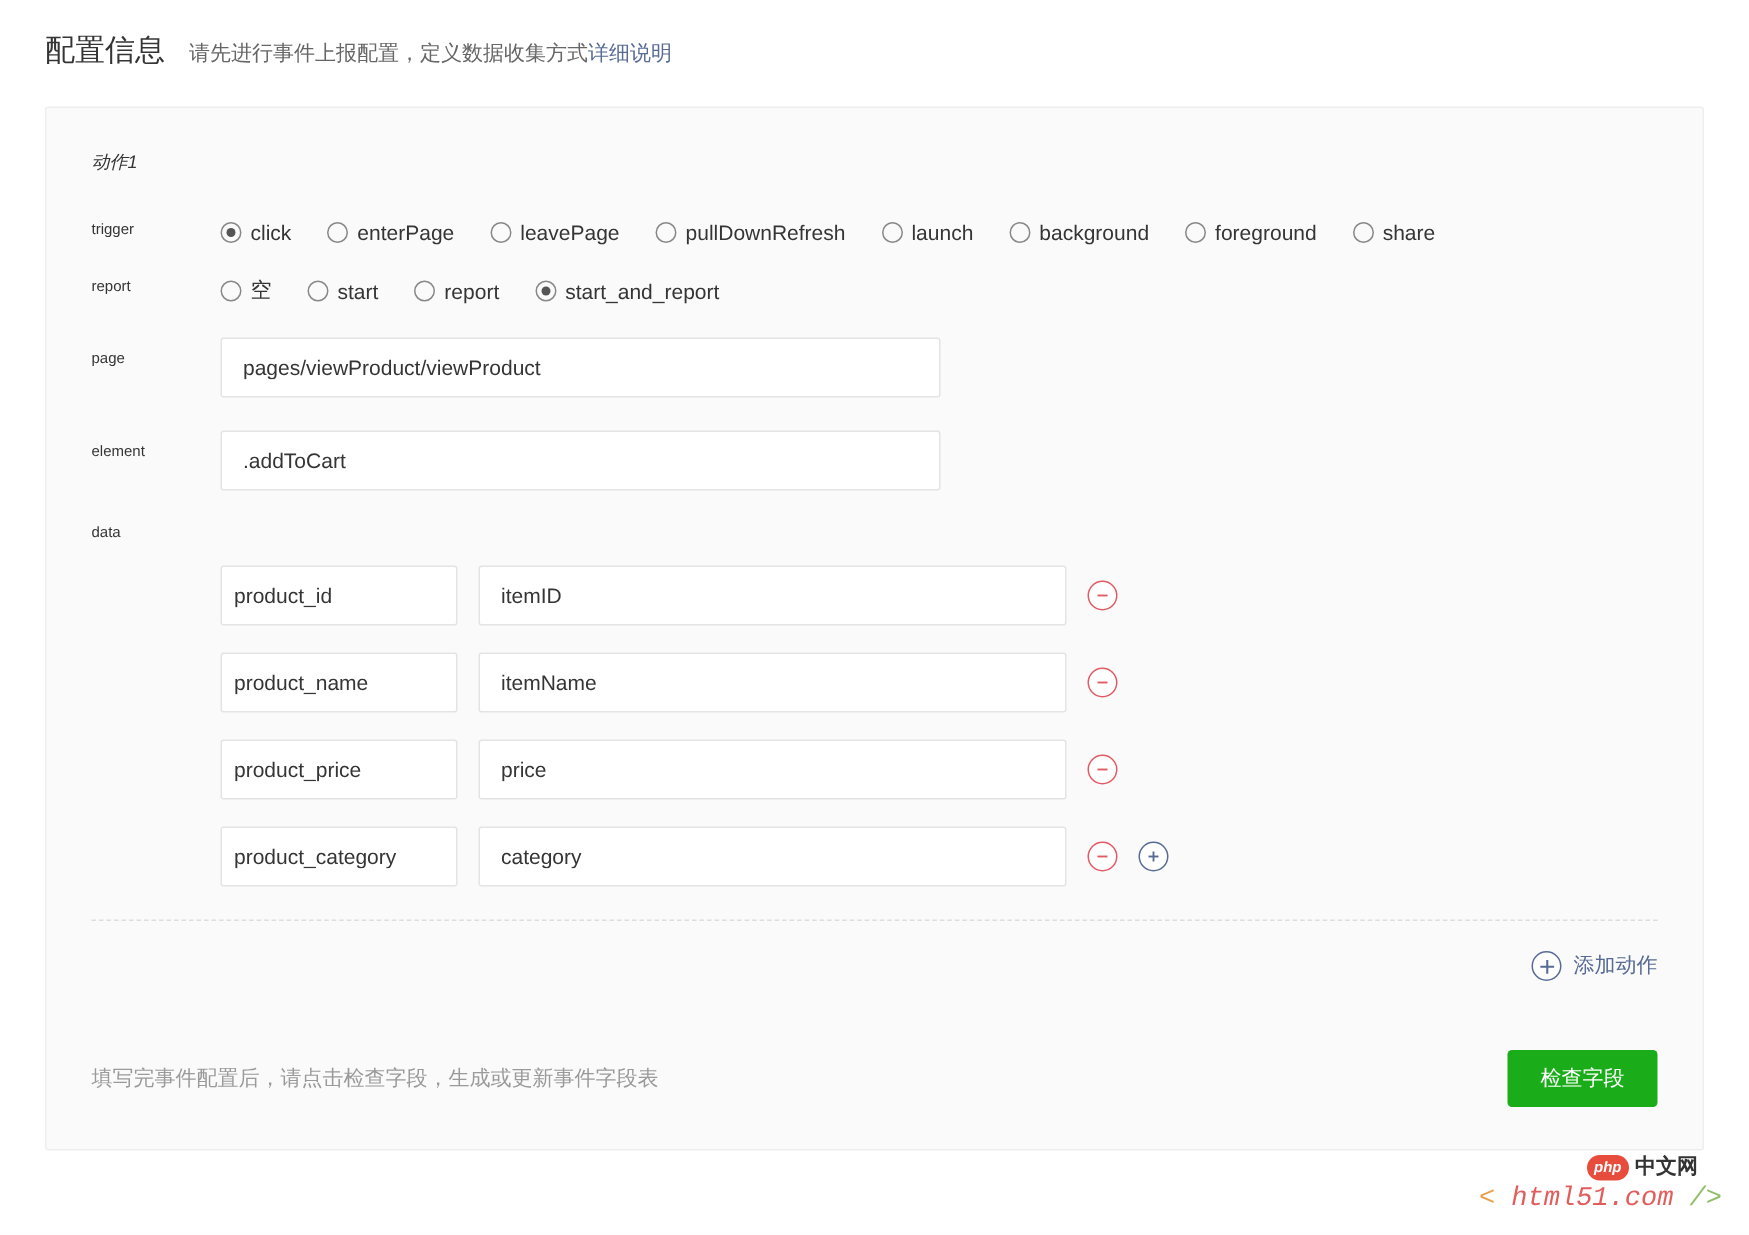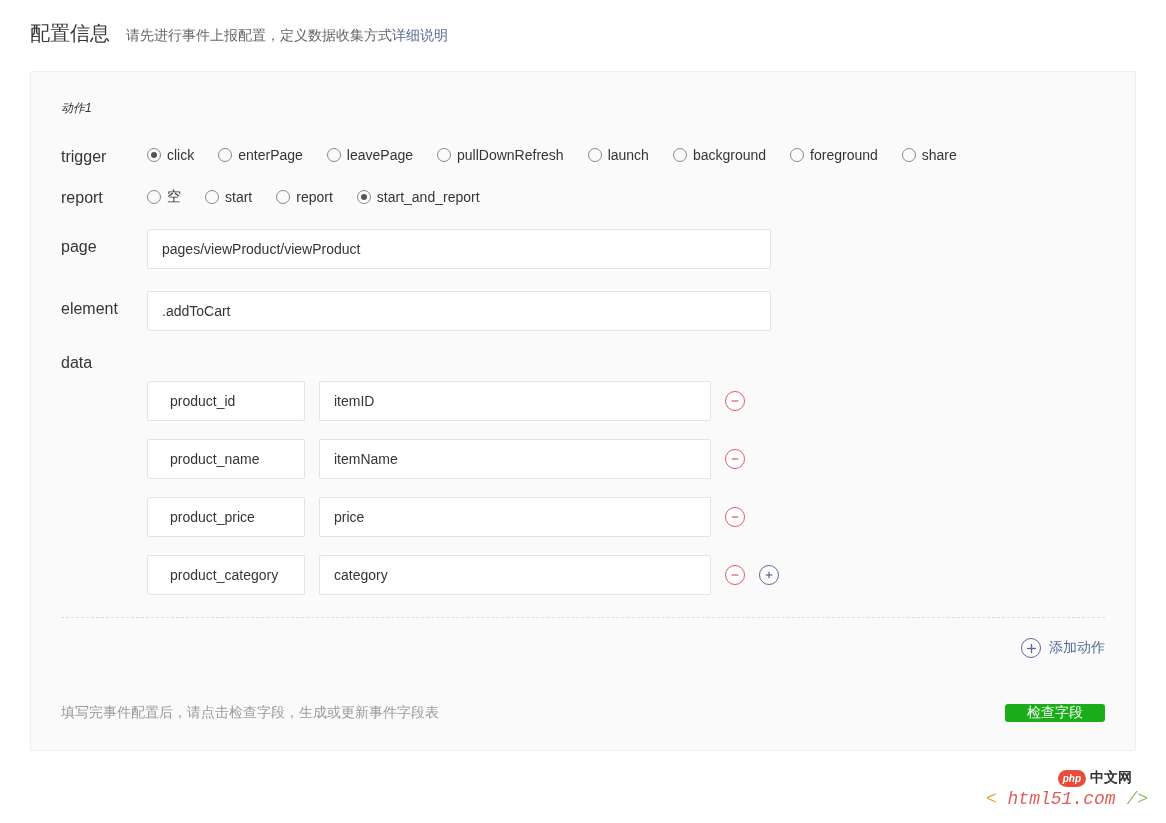--- a/index.html
+++ b/index.html
@@ -42,21 +42,21 @@
     font-style: italic;
   }
   .form-row {
     display: flex;
     align-items: flex-start;
     margin-bottom: 22px;
   }
   .form-label {
     width: 86px;
     flex-shrink: 0;
-    font-size: 16px;
+    font-size: 10px;
     color: #353535;
     padding-top: 1px;
   }
   .form-label.padded {
     padding-top: 9px;
   }
   .radio-group {
     display: flex;
     flex-wrap: wrap;
     gap: 24px;
@@ -84,21 +84,21 @@
     width: 6px;
     height: 6px;
     border-radius: 50%;
     background: #555;
   }
   .radio-label {
     color: #353535;
     font-size: 14px;
   }
   .text-input {
-    width: 624px;
+    width: 480px;
     height: 40px;
     border: 1px solid #e4e4e4;
     background: #fff;
     padding: 0 14px;
     font-size: 14px;
     color: #353535;
     outline: none;
     border-radius: 2px;
   }
   .data-rows {
@@ -110,21 +110,21 @@
   .data-row {
     display: flex;
     align-items: center;
     gap: 14px;
   }
   .key-input {
     width: 158px;
     height: 40px;
     border: 1px solid #e4e4e4;
     background: #fff;
-    padding: 0 22px;
+    padding: 0 8px;
     font-size: 14px;
     color: #353535;
     outline: none;
     border-radius: 2px;
   }
   .val-input {
     width: 392px;
     height: 40px;
     border: 1px solid #e4e4e4;
     background: #fff;
@@ -170,21 +170,21 @@
     align-items: center;
   }
   .bottom-hint {
     color: #9a9a9a;
     font-size: 14px;
   }
   .check-btn {
     background: #1aad19;
     color: #fff;
     border: none;
-    padding: 0 22px;
+    padding: 10px 22px;
     font-size: 14px;
     border-radius: 3px;
     cursor: pointer;
   }
   .watermark {
     position: absolute;
     right: 18px;
     bottom: 14px;
     font-family: Liberation Mono, monospace;
     font-style: italic;

